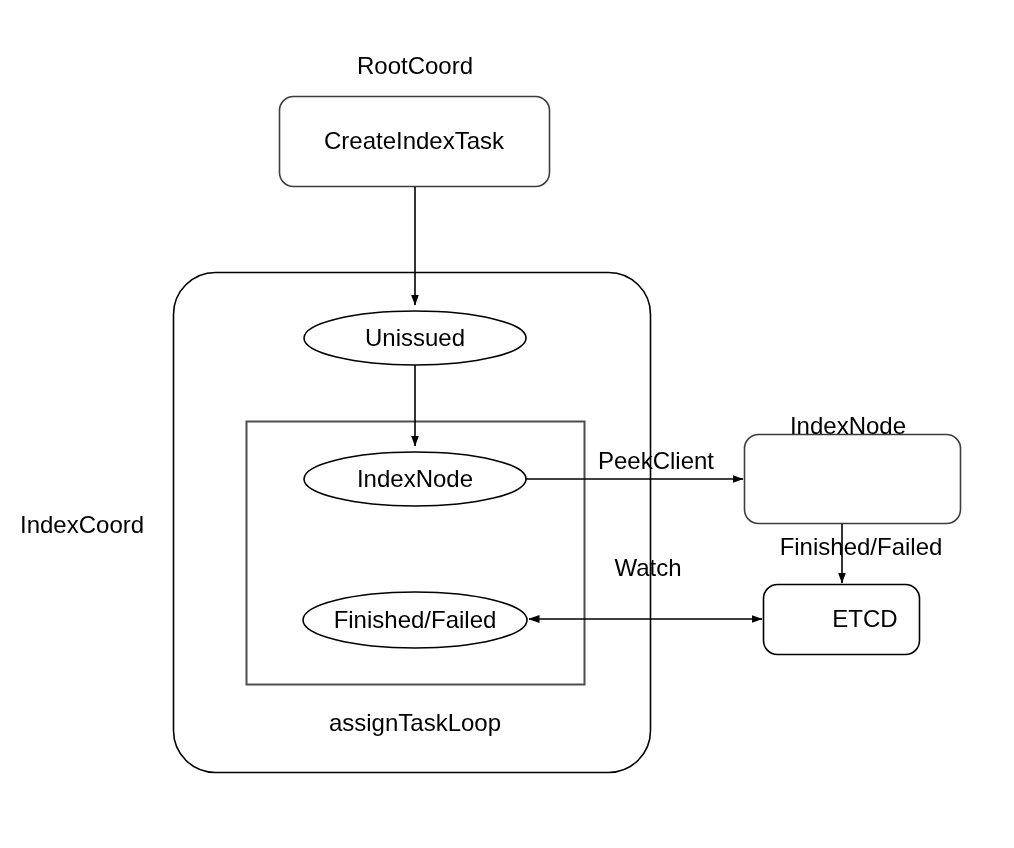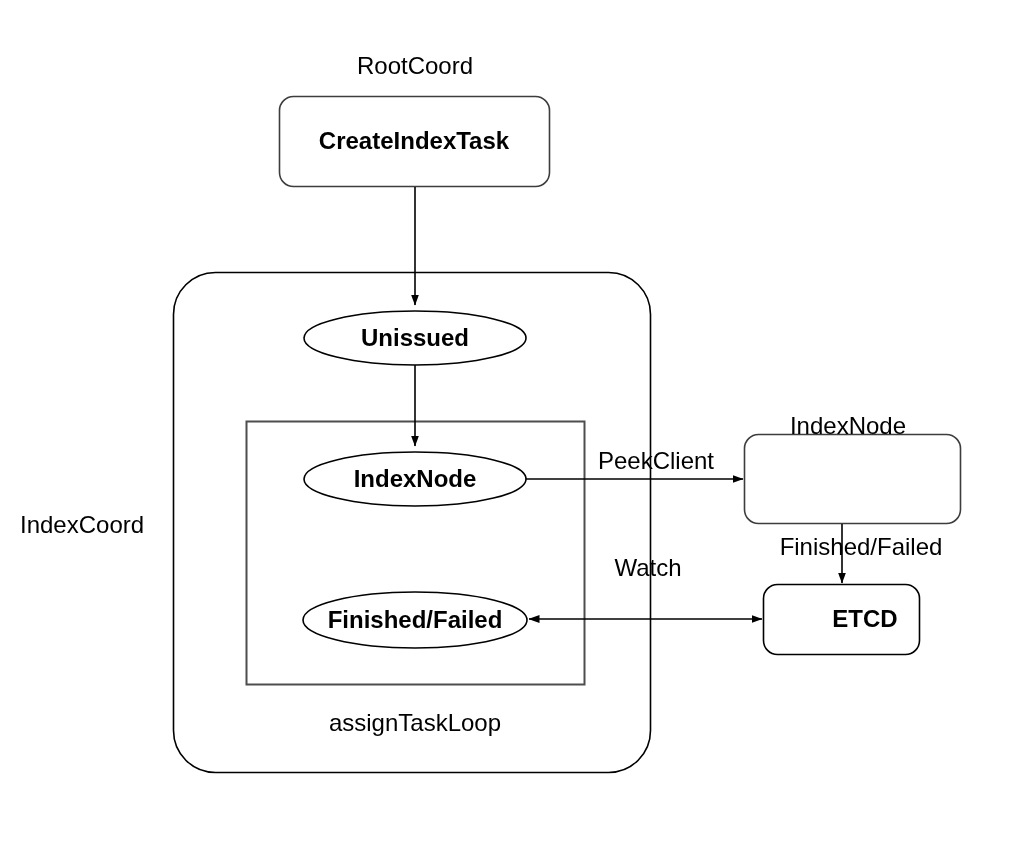--- a/index.html
+++ b/index.html
@@ -31,21 +31,20 @@
   .node-label {
     position: absolute;
     display: flex;
     align-items: center;
     justify-content: center;
     text-align: center;
     font-family: "Liberation Sans", sans-serif;
     color: #000000;
     white-space: nowrap;
     pointer-events: none;
-    font-weight: bold;
   }
   .free-label {
     position: absolute;
     font-family: "Liberation Sans", sans-serif;
     color: #000000;
     white-space: nowrap;
     text-align: center;
   }
   .fs-24 { font-size: 24px; }
 </style>

